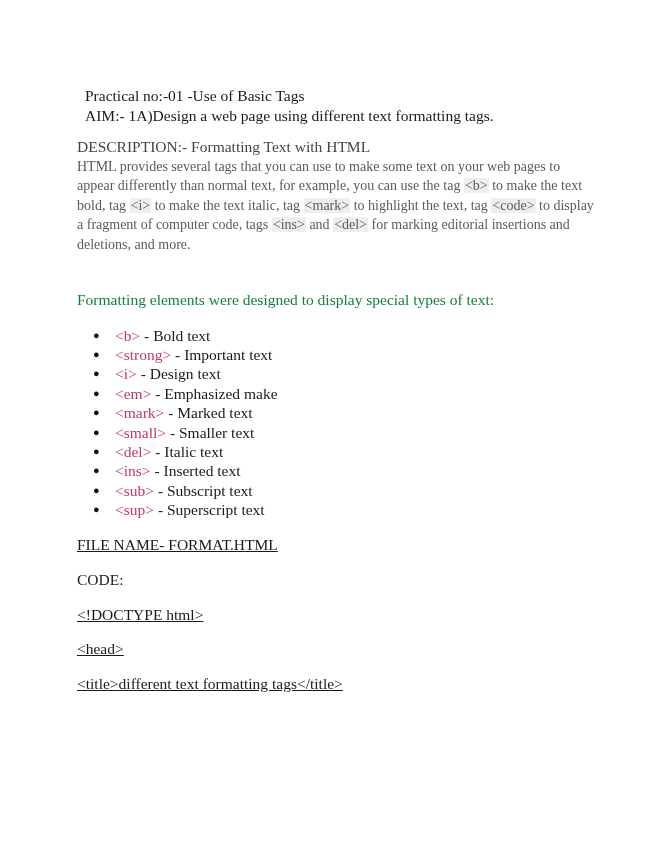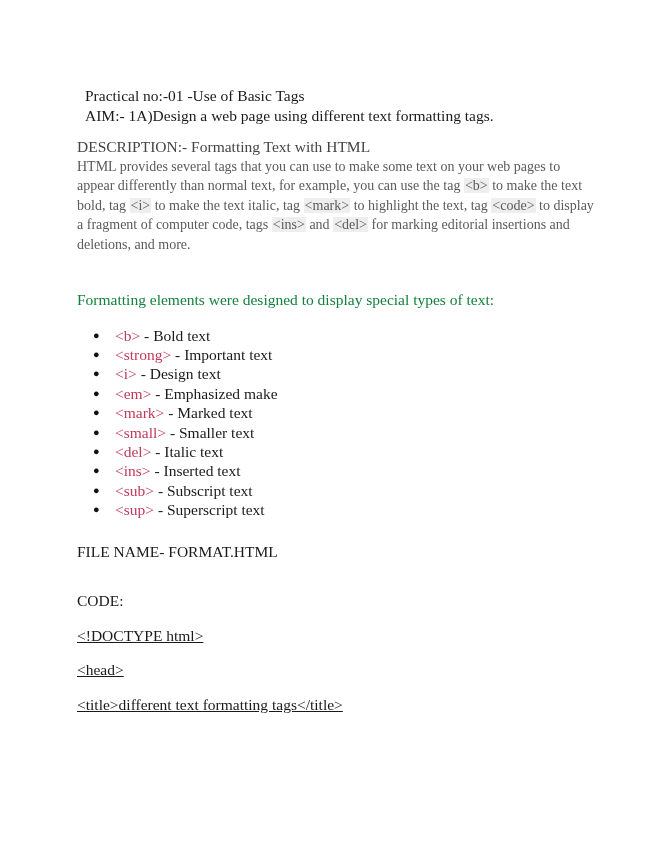--- a/index.html
+++ b/index.html
@@ -73,22 +73,22 @@
     }
     ul.format-list li .tag {
       color: #c0395a;
     }
     .section-line {
       font-size: 15.5px;
       line-height: 19.5px;
       white-space: nowrap;
       color: #1a1a1a;
     }
-    .file-name { margin-top: 22px; }
-    .code-label { margin-top: 30px; }
+    .file-name { margin-top: 15px; text-decoration: underline; }
+    .code-label { margin-top: 16px; }
     .code-line { margin-top: 15px; text-decoration: underline; }
   </style>
 </head>
 <body>
 
 <div class="page">
 
   <div class="title-block">
     <div class="line">Practical no:-01 -Use of Basic Tags</div>
     <div class="line">AIM:- 1A)Design a web page using different text formatting tags.</div>

